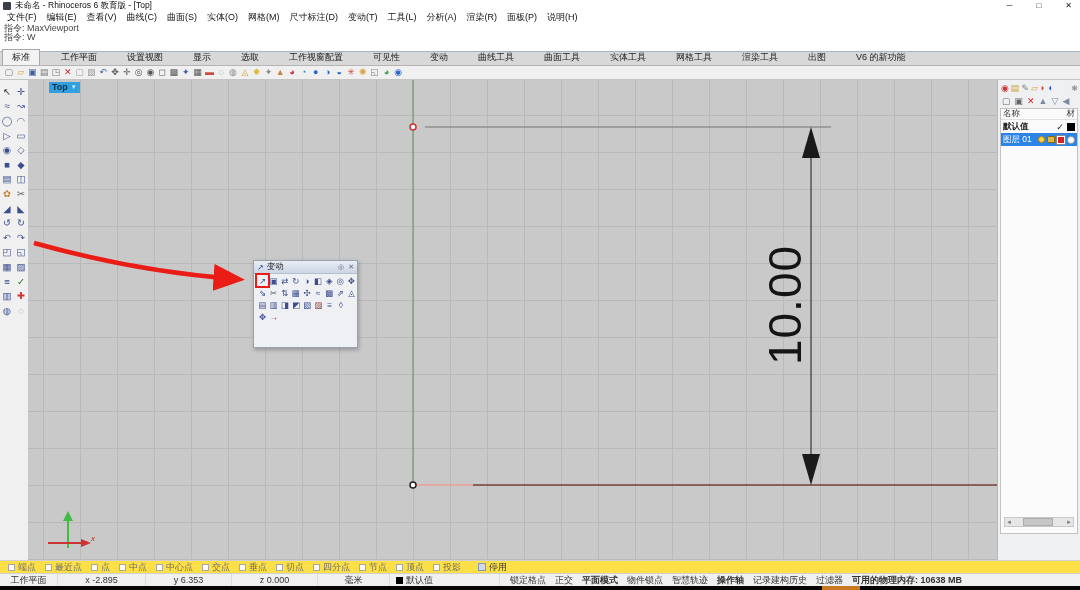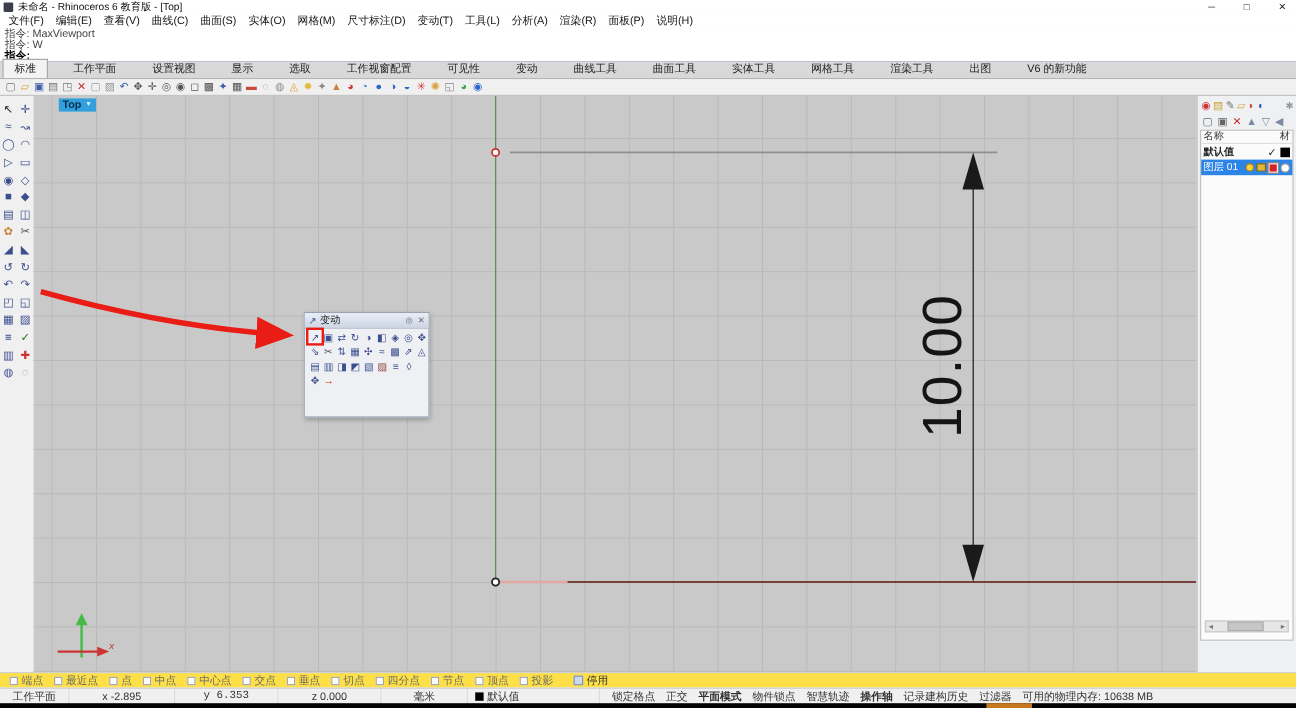--- a/index.html
+++ b/index.html
@@ -122,21 +122,20 @@
       <span class="menu-item">工具(L)</span>
       <span class="menu-item">分析(A)</span>
       <span class="menu-item">渲染(R)</span>
       <span class="menu-item">面板(P)</span>
       <span class="menu-item">说明(H)</span>
     </div>
 
   <div class="cmdarea">
     <div class="cmd-line">指令: MaxViewport</div>
     <div class="cmd-line">指令: W</div>
-    <div class="cmd-prompt">指令:</div>
   </div>
 
   <div class="tabrow">
 
   <span class="tab">标准</span>
       <span class="tab">工作平面</span>
       <span class="tab">设置视图</span>
       <span class="tab">显示</span>
       <span class="tab">选取</span>
       <span class="tab">工作视窗配置</span>
@@ -435,38 +434,38 @@
       <span class="os-dbox"></span>
       <span>停用</span>
     </span>
   </div>
 
   <div class="statusbar">
     <span style="display:flex;">
 
     <span class="st-cell" style="flex-basis: 58px;">工作平面</span>
         <span class="st-cell" style="flex-basis: 88px;">x -2.895</span>
-        <span class="st-cell" style="flex-basis: 86px; font-family: Liberation Mono, monospace;">y 6.353</span>
+        <span class="st-cell" style="flex-basis: 86px;">y 6.353</span>
         <span class="st-cell" style="flex-basis: 86px;">z 0.000</span>
         <span class="st-cell" style="flex-basis: 72px;">毫米</span>
       </span>
     <span class="st-default">
       <span class="sw-black"></span><span>默认值</span>
     </span>
     <span class="st-right">
 
     <span style="font-weight: normal;">锁定格点</span>
         <span style="font-weight: normal;">正交</span>
         <span style="font-weight: bold;">平面模式</span>
         <span style="font-weight: normal; text-align: center;">物件锁点</span>
         <span style="font-weight: normal;">智慧轨迹</span>
         <span style="font-weight: bold;">操作轴</span>
         <span style="font-weight: normal;">记录建构历史</span>
         <span style="font-weight: normal;">过滤器</span>
-        <span style="font-weight: normal;">可用的物理内存: 10638 MB</span>
+        <span style="font-weight: bold;">可用的物理内存: 10638 MB</span>
       </span>
   </div>
 
   <div class="blackbar">
     <div class="taskbar-accent"></div>
   </div>
 
 </div>
 
 </body></html>

